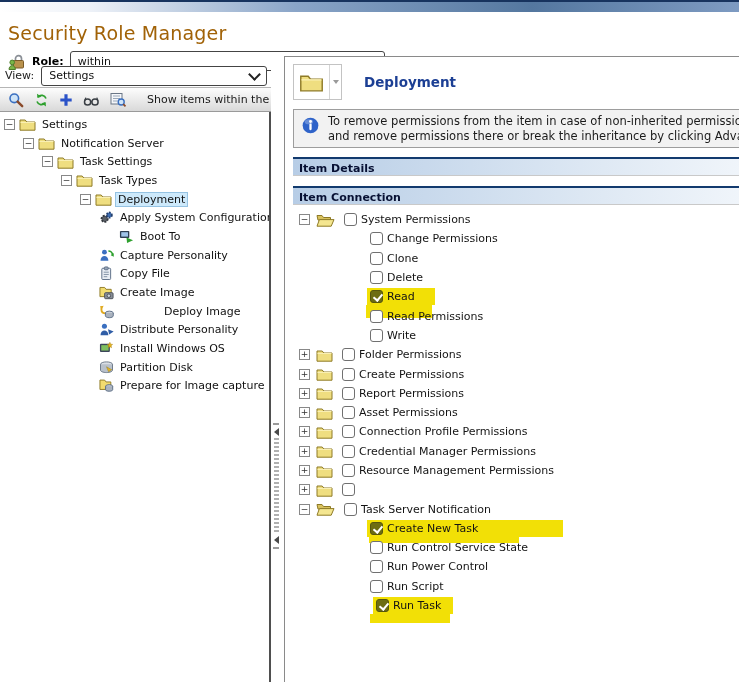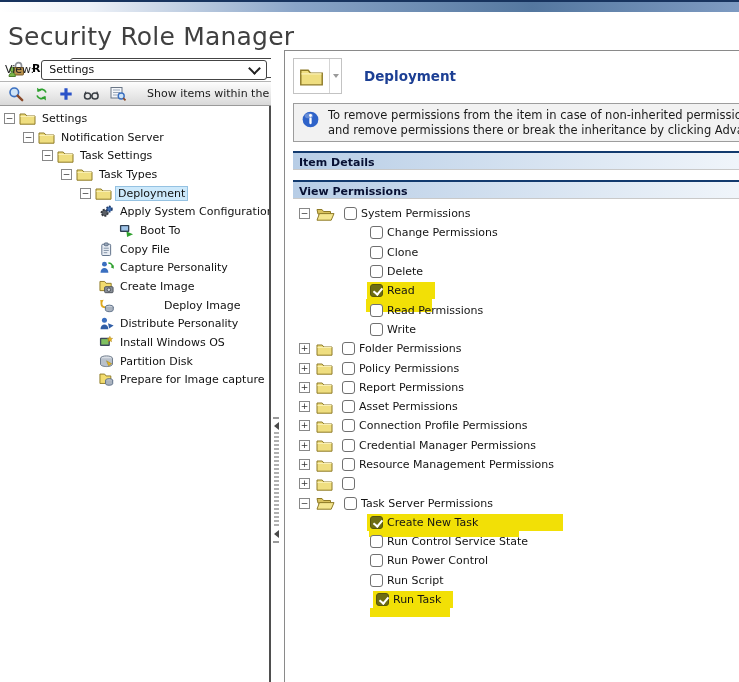--- a/index.html
+++ b/index.html
@@ -6,34 +6,34 @@
   body{
     width:739px;height:682px;position:relative;overflow:hidden;background:#fff;
     font-family:"DejaVu Sans","Liberation Sans",sans-serif;font-size:11px;color:#111;
   }
   
   .topbar{
     height:12px;width:739px;
     border-top:2px solid #17335e;box-sizing:border-box;
     background:linear-gradient(90deg,#ffffff 0%,#eef2f8 12%,#8aa5c8 40%,#54779f 72%,#7e9bc2 100%);
   }
-  .page-title{margin:10px 0 0 8px;font-size:25px;color:#404040;font-weight:500;letter-spacing:.2px}
+  .page-title{margin:10px 0 0 8px;font-size:19px;color:#a16207;font-weight:500;letter-spacing:.2px}
   .role-row{display:flex;align-items:center;gap:6px;margin:6px 0 0 8px;height:22px}
   .role-label{font-weight:bold;font-size:11px;color:#000}
   .selectbox{
     display:flex;align-items:center;justify-content:space-between;
     border:1px solid #444;border-radius:3px;background:#fff;height:20px;
     padding:0 7px;box-sizing:border-box;font-size:11px;color:#111;cursor:default;
   }
   .chev{width:7px;height:7px;border-right:2px solid #222;border-bottom:2px solid #222;
     transform:rotate(45deg);margin-top:-3px;flex:none}
   .role-select{width:315px}
   .view-select{width:226px}
   
-  .main{position:absolute;left:0;top:58px;bottom:0;width:739px;display:flex}
+  .main{position:absolute;left:0;top:64px;bottom:0;width:739px;display:flex}
   .left-col{width:271px;flex:none;display:flex;flex-direction:column;box-sizing:border-box}
   .view-row{height:23px;display:flex;align-items:center;gap:7px;padding-left:5px;flex:none}
   .toolbar{
     height:23px;flex:none;display:flex;align-items:center;gap:10px;padding:0 4px 0 8px;
     background:linear-gradient(180deg,#fdfdfd,#d9d9d9);
     border-top:1px solid #b5b5b5;border-bottom:1px solid #9a9a9a;
     white-space:nowrap;overflow:hidden;
   }
   .tbtn{display:flex;align-items:center;gap:20px;flex:none;cursor:pointer}
   .tb-label{font-size:11px;color:#1a1a1a}
@@ -244,37 +244,37 @@
               <rect x="1" y="2" width="10" height="7.5" rx="1" fill="#2e3e52"></rect>
               <rect x="2.4" y="3.4" width="7.2" height="4.7" fill="#9fc3e8"></rect>
               <path d="M8 9l7 3-6.4 3z" fill="#2ea02e"></path>
             </svg>
           </span>
           <span class="tree-label">Boot To</span>
         </div>
         <div class="tree-row" style="padding-left: 99px;">
           <span class="icon">
             <svg width="15" height="15" viewBox="0 0 16 16">
-              <rect x="3" y="2.4" width="9.4" height="12" rx="1" fill="#e8edf4" stroke="#5a6c84"></rect>
-              <rect x="5.6" y="1" width="4.2" height="3" rx="1" fill="#9aa7b8" stroke="#5a6c84"></rect>
-              <path d="M5 6.6h5.4M5 9h5.4M5 11.4h3.8" stroke="#7d8da1"></path>
-            </svg>
-          </span>
-          <span class="tree-label">Copy File</span>
-        </div>
-        <div class="tree-row" style="padding-left: 99px;">
-          <span class="icon">
-            <svg width="15" height="15" viewBox="0 0 16 16">
               <circle cx="5.8" cy="4.4" r="2.6" fill="#3a6fc0"></circle>
               <path d="M1.6 13.6c0-3 1.9-5 4.2-5s4.2 2 4.2 5z" fill="#3a6fc0"></path>
               <path d="M10 3.2a4.4 4.4 0 0 1 4.4 4.2" stroke="#2ea02e" stroke-width="1.8" fill="none"></path>
               <path d="M15.6 5.4l.2 4-3.3-1.6z" fill="#2ea02e"></path>
             </svg>
           </span>
           <span class="tree-label">Capture Personality</span>
+        </div>
+        <div class="tree-row" style="padding-left: 99px;">
+          <span class="icon">
+            <svg width="15" height="15" viewBox="0 0 16 16">
+              <rect x="3" y="2.4" width="9.4" height="12" rx="1" fill="#e8edf4" stroke="#5a6c84"></rect>
+              <rect x="5.6" y="1" width="4.2" height="3" rx="1" fill="#9aa7b8" stroke="#5a6c84"></rect>
+              <path d="M5 6.6h5.4M5 9h5.4M5 11.4h3.8" stroke="#7d8da1"></path>
+            </svg>
+          </span>
+          <span class="tree-label">Copy File</span>
         </div>
         <div class="tree-row" style="padding-left: 99px;">
           <span class="icon">
             <svg width="15" height="15" viewBox="0 0 16 16">
               <path d="M1 2.6h5l1.5 2H13v7.8H1z" fill="#F2DC6F" stroke="#8E7A26"></path>
               <rect x="6" y="8.2" width="9" height="6.4" rx="1" fill="#8a9099" stroke="#4a4f57"></rect>
               <circle cx="10.5" cy="11.4" r="1.9" fill="#cdd4dc" stroke="#4a4f57"></circle>
             </svg>
           </span>
           <span class="tree-label">Create Image</span>
@@ -370,21 +370,21 @@
           <rect x="6.9" y="6.2" width="2.2" height="6.2" rx="1" fill="#fff"></rect>
         </svg>
       </span>
       <span class="info-lines">
         <span>To remove permissions from the item in case of non-inherited permissions</span><br>
         <span>and remove permissions there or break the inheritance by clicking Advanc</span>
       </span>
     </div>
 
     <div class="bar"><span>Item Details</span></div>
-    <div class="bar second"><span>View Permissions</span></div>
+    <div class="bar second"><span>Item Connection</span></div>
 
     <div class="perm-tree" id="perm-tree">
         <div class="perm-row group">
           <span class="exp">−</span>
           <span class="icon">
             <svg width="19" height="14" viewBox="0 0 19 14">
               <path d="M1 2.5h5l1.5 2H14.5v2.6H2z" fill="#D9C25E" stroke="#8E7A26"></path>
               <path d="M3.4 6.6H18l-2.8 6.6H1z" fill="#F4E690" stroke="#8E7A26"></path>
             </svg>
           </span>
@@ -446,21 +446,21 @@
         <div class="perm-row group">
           <span class="exp">+</span>
           <span class="icon">
             <svg width="17" height="14" viewBox="0 0 17 14">
               <path d="M1 3h5.2l1.6 2H16v8.2H1z" fill="#EFDE80" stroke="#8E7A26"></path>
               <path d="M1.5 5.5h14" stroke="#f9efb2"></path>
             </svg>
           </span>
           <span class="hlwrap">
             <span class="cb"></span>
-            <span class="perm-label">Policy Permissions</span>
+            <span class="perm-label">Create Permissions</span>
           </span>
         </div>
         <div class="perm-row group">
           <span class="exp">+</span>
           <span class="icon">
             <svg width="17" height="14" viewBox="0 0 17 14">
               <path d="M1 3h5.2l1.6 2H16v8.2H1z" fill="#EFDE80" stroke="#8E7A26"></path>
               <path d="M1.5 5.5h14" stroke="#f9efb2"></path>
             </svg>
           </span>
@@ -536,21 +536,21 @@
         <div class="perm-row group">
           <span class="exp">−</span>
           <span class="icon">
             <svg width="19" height="14" viewBox="0 0 19 14">
               <path d="M1 2.5h5l1.5 2H14.5v2.6H2z" fill="#D9C25E" stroke="#8E7A26"></path>
               <path d="M3.4 6.6H18l-2.8 6.6H1z" fill="#F4E690" stroke="#8E7A26"></path>
             </svg>
           </span>
           <span class="hlwrap">
             <span class="cb"></span>
-            <span class="perm-label">Task Server Permissions</span>
+            <span class="perm-label">Task Server Notification</span>
           </span>
         </div>
         <div class="perm-row child">
           <span class="hlwrap hl" style="padding-right: 85px;">
             <span class="cb checked"></span>
             <span class="perm-label">Create New Task</span>
             <span class="smear" style="left: 2px; width: 150px; height: 6px;"></span>
           </span>
         </div>
         <div class="perm-row child">

